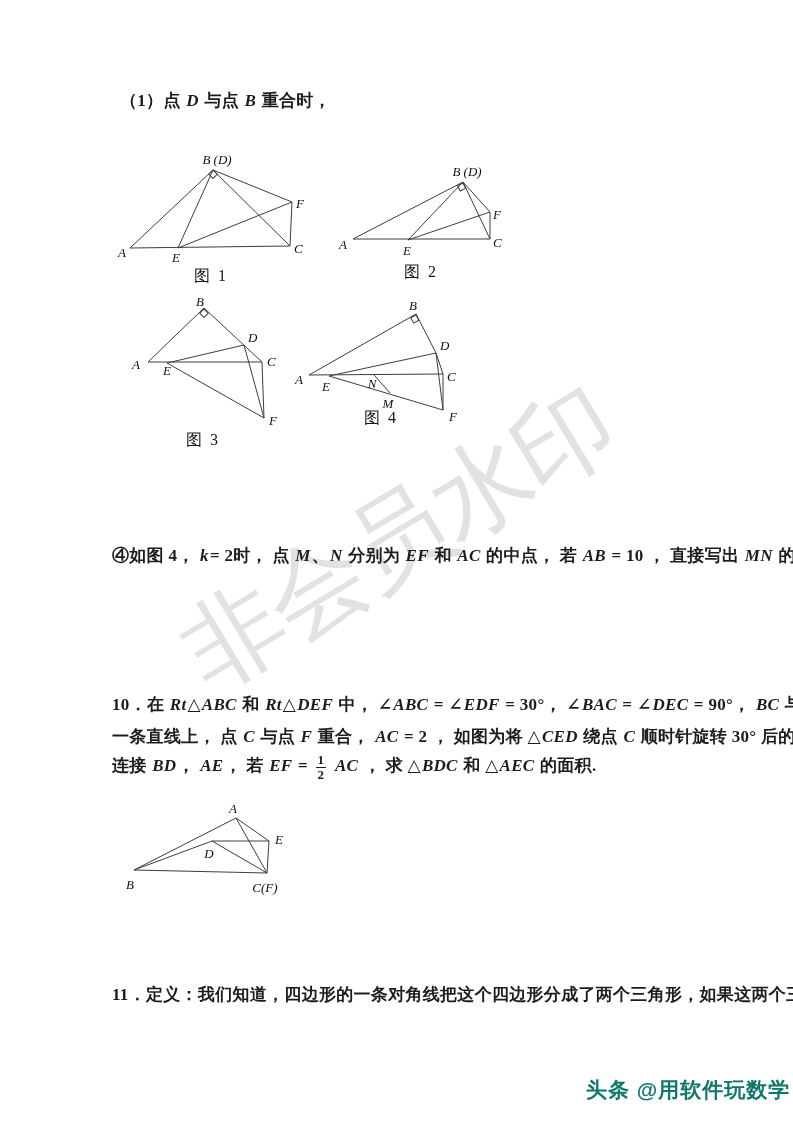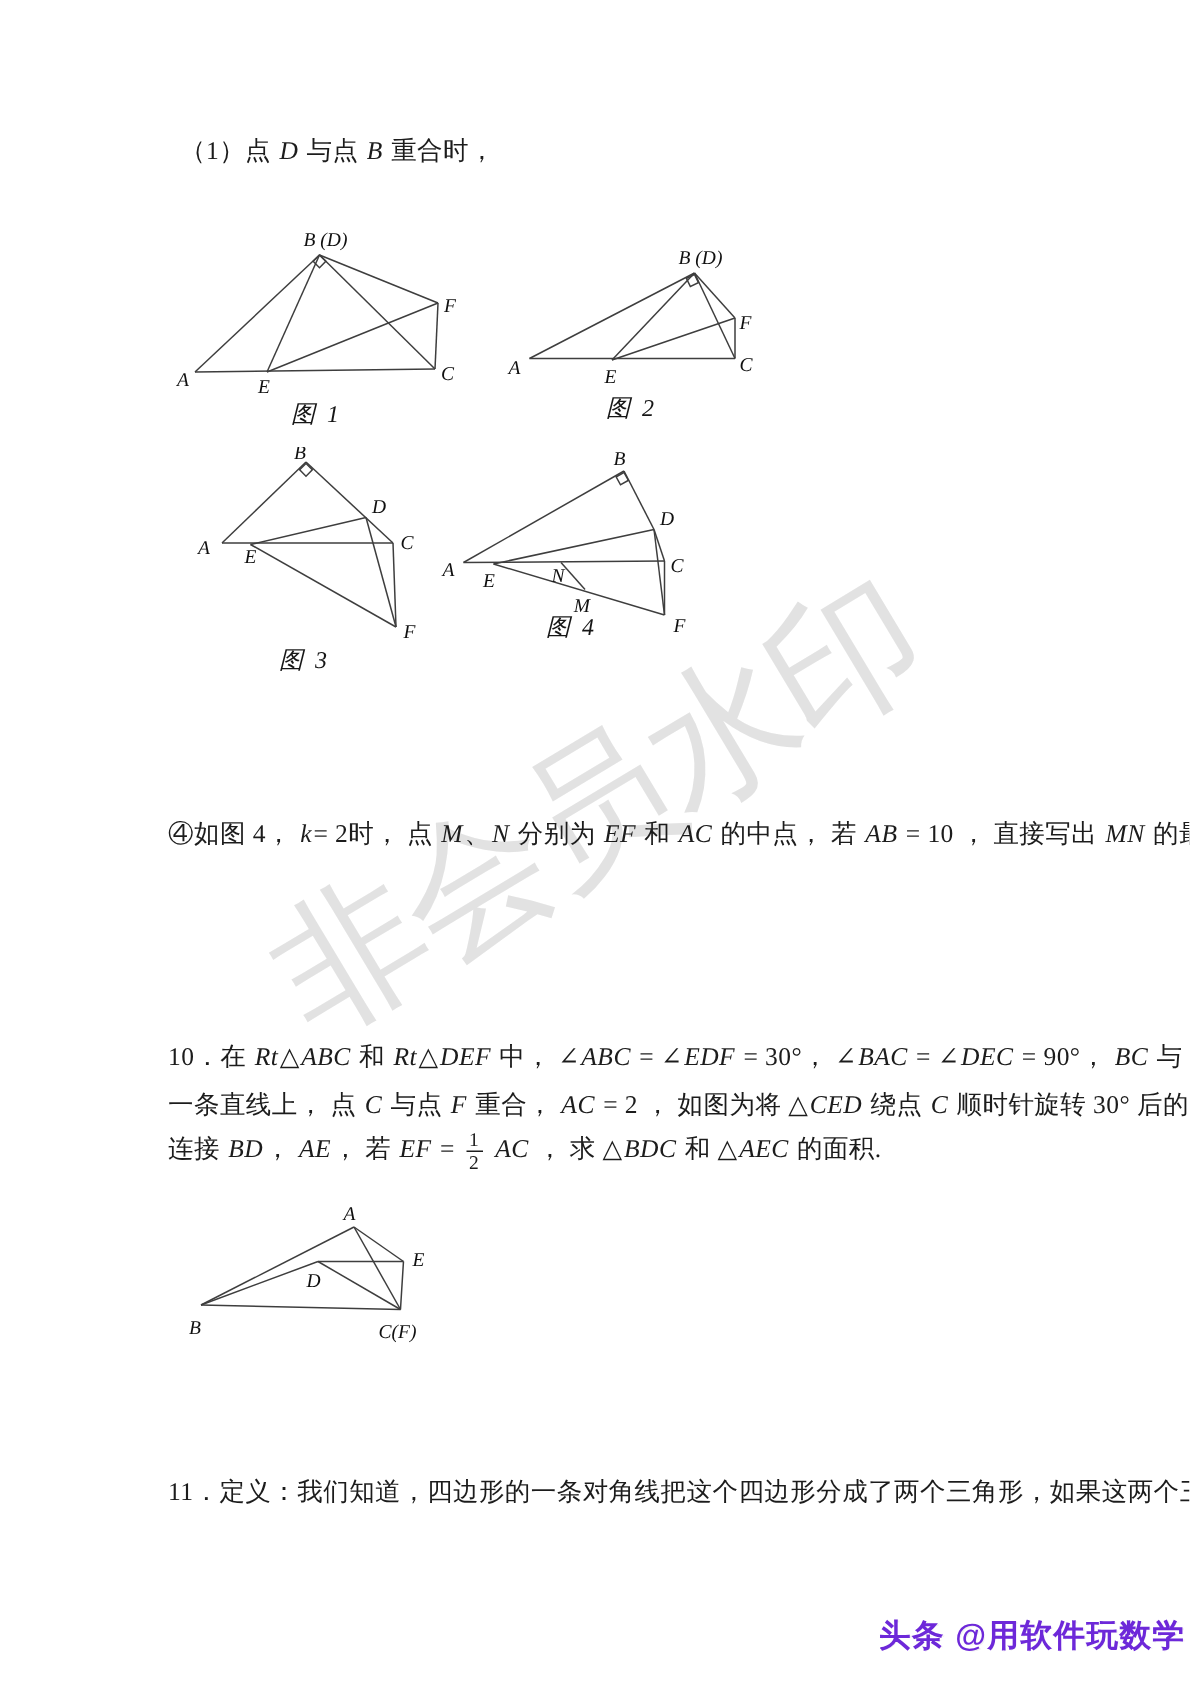--- a/index.html
+++ b/index.html
@@ -1,36 +1,36 @@
 <!DOCTYPE html>
 <html><head>
 <meta charset="utf-8">
 <style>
   html,body{margin:0;padding:0;background:#ffffff;}
   #page{position:relative;width:793px;height:1122px;background:#ffffff;overflow:hidden;
         font-family:"Liberation Serif","DejaVu Serif",serif;color:#1c1c1c;}
   .txt{position:absolute;z-index:2;font-size:17px;line-height:1.3;white-space:nowrap;
-       letter-spacing:0.3px;}
+       letter-spacing:0.3px;font-weight:bold;}
   .mi{font-style:italic;font-family:"Liberation Serif",serif;padding:0 1px;}
   .msub{font-size:9px;font-style:italic;vertical-align:-5px;letter-spacing:0;}
   .frac{display:inline-flex;flex-direction:column;text-align:center;vertical-align:middle;
         line-height:1.05;font-size:13px;margin:0 3px;font-style:normal;}
   .frac span:first-child{border-bottom:1px solid #1c1c1c;padding:0 2px;}
   .fig{position:absolute;z-index:1;}
   .fig svg line{stroke:#3e3e3e;stroke-width:1;}
   .fig svg rect{fill:none;stroke:#3e3e3e;stroke-width:1;}
   .fig svg text{font-family:"Liberation Serif","DejaVu Serif",serif;font-style:italic;
                 font-size:13px;fill:#101010;}
-  .fig-cap{position:absolute;z-index:2;font-size:16px;color:#161616;letter-spacing:2px;font-style:italic;}
+  .fig-cap{position:absolute;z-index:2;font-size:16px;color:#161616;letter-spacing:2px;}
   #wm-diag{position:absolute;z-index:0;left:398px;top:540px;
            transform:translate(-50%,-50%) rotate(-31deg);
            font-size:100px;color:#dedede;opacity:0.85;white-space:nowrap;
            letter-spacing:-4px;font-family:"Liberation Serif",serif;}
   #wm-foot{position:absolute;z-index:2;left:586px;top:1076px;font-size:21px;font-weight:700;
-           color:#6d28d9;text-shadow:2px 2px 0 #ffffff,1px 1px 0 #f2f2f2;
+           color:#0f766e;text-shadow:2px 2px 0 #ffffff,1px 1px 0 #f2f2f2;
            font-family:"Liberation Sans","DejaVu Sans",sans-serif;letter-spacing:1px;
            white-space:nowrap;}
 </style>
 </head>
 <body>
 
 <div id="page">
 
   <div id="wm-diag">非会员水印</div>
 

